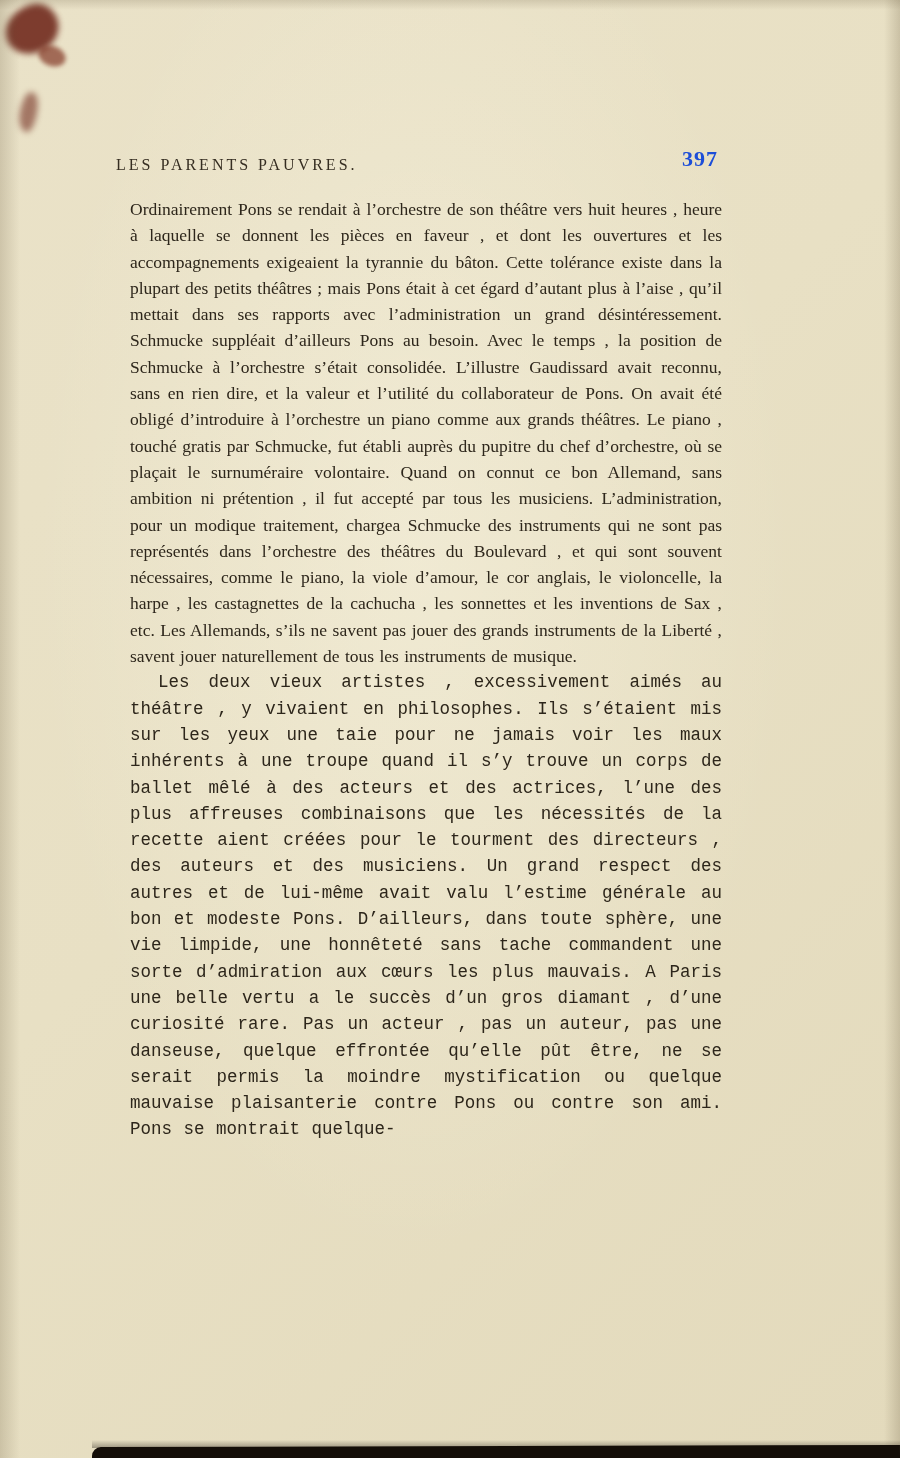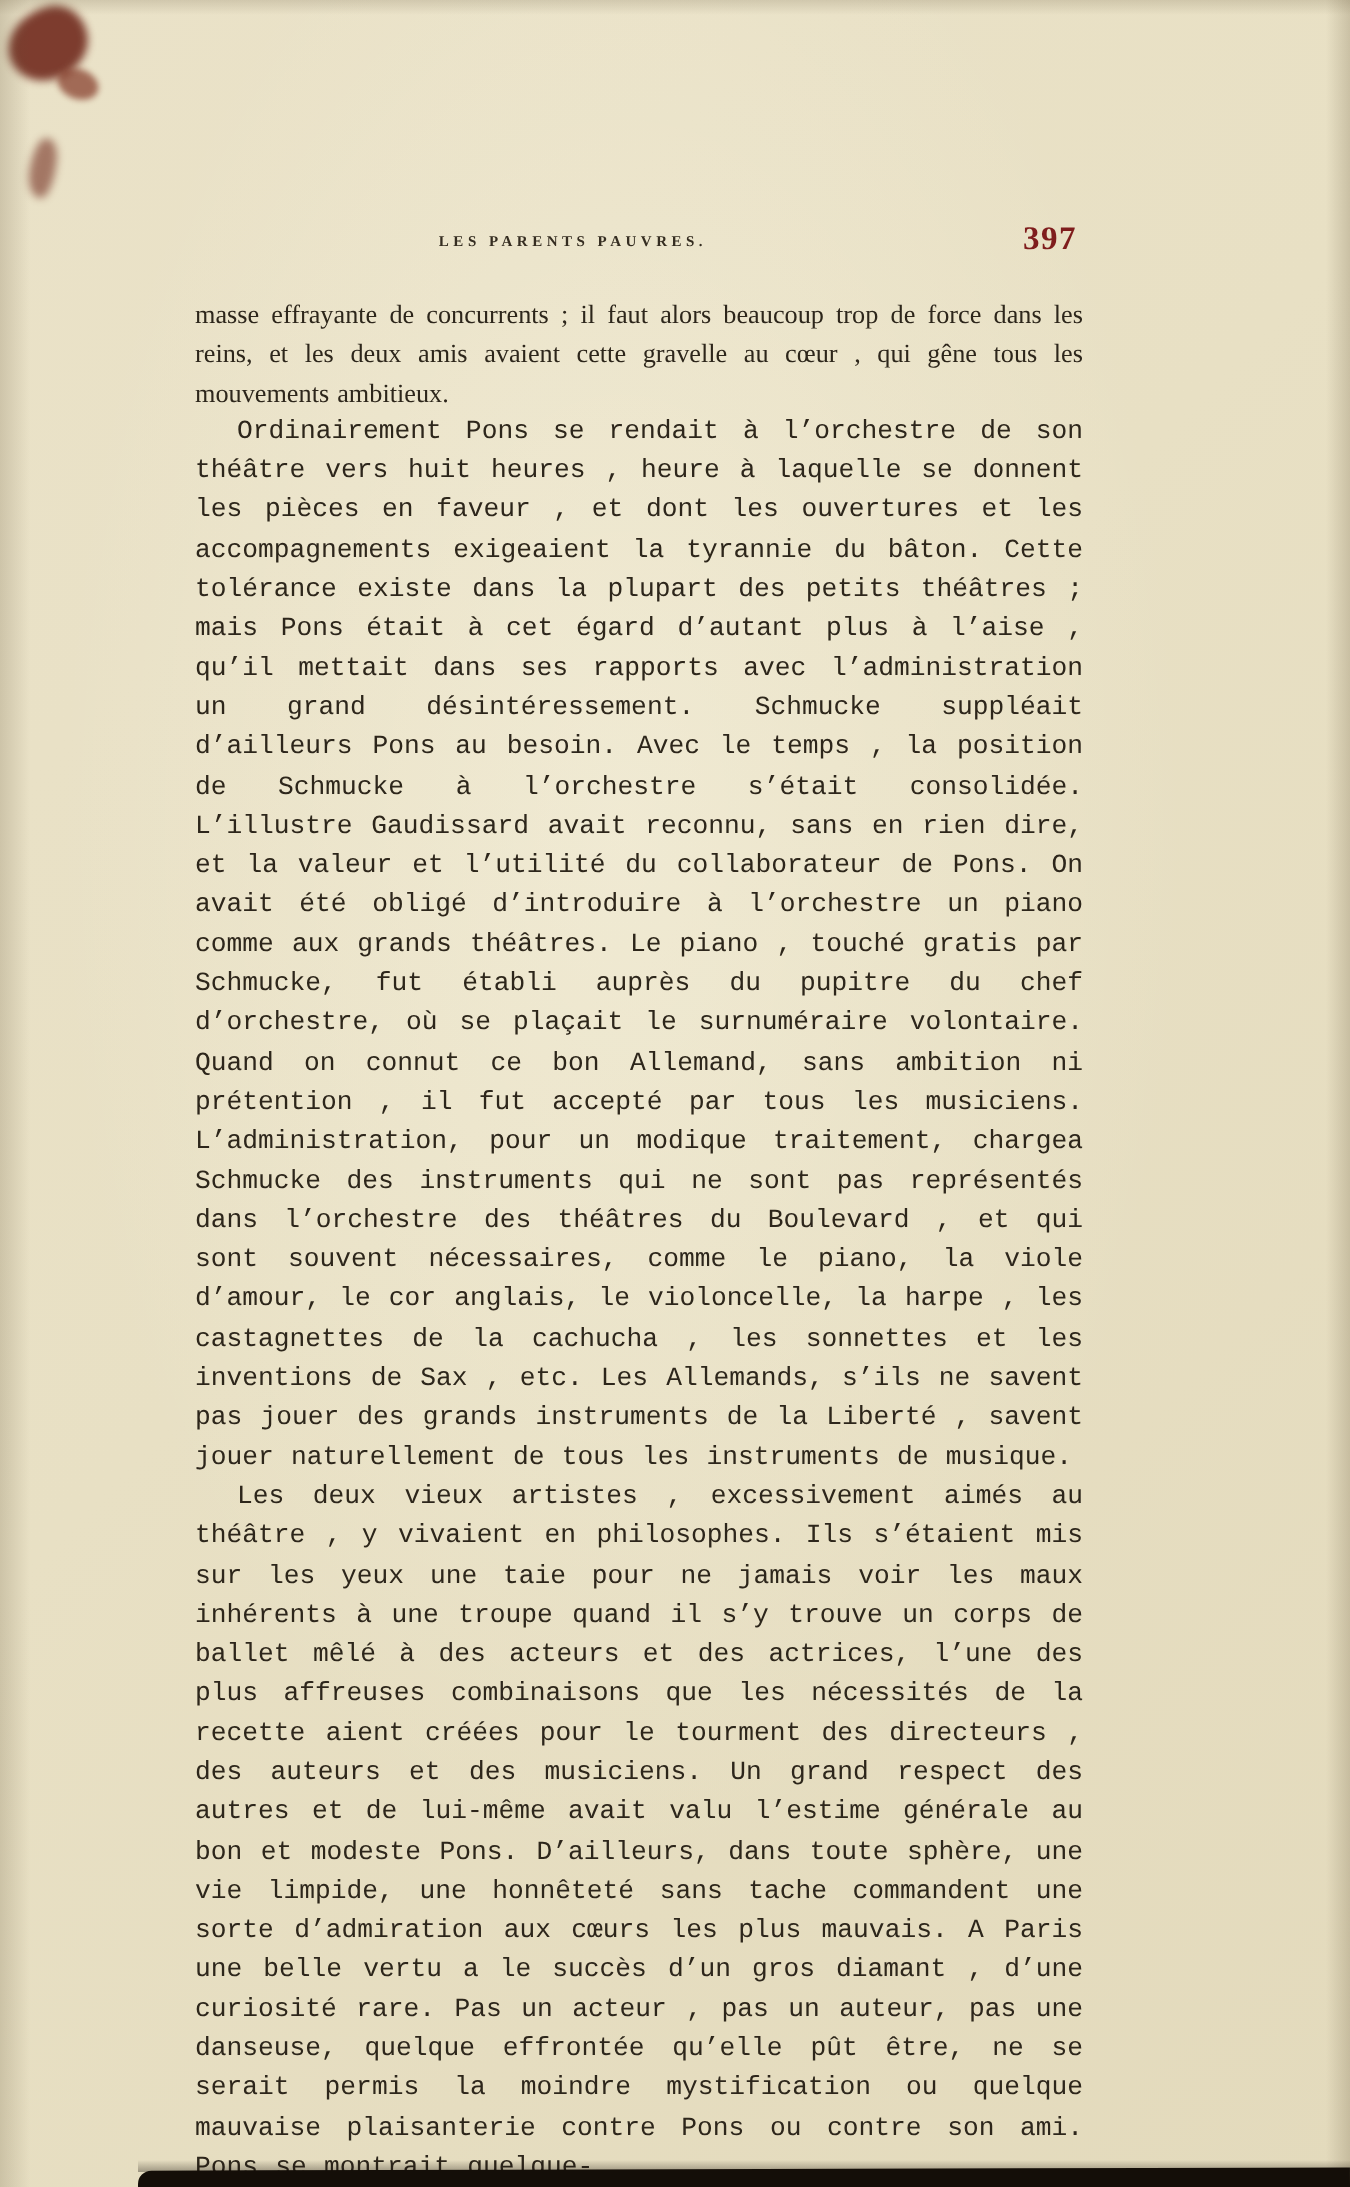--- a/index.html
+++ b/index.html
@@ -100,35 +100,33 @@
   }
   .running-header {
     position: relative;
     height: 34px;
     margin-bottom: 12px;
   }
   .running-title {
     position: absolute;
     left: 0; right: 60px;
     top: 6px;
-    text-align: center;
-    font-size: 10px;
+    font-size: 16px;
     letter-spacing: 3px;
     color: #352d21;
     transform: translateX(-14px);
-    font-weight: bold;
   }
   .page-number {
     position: absolute;
     right: 4px;
     top: -4px;
     font-size: 22px;
     font-weight: bold;
     letter-spacing: 1px;
-    color: #7f1d1d;
+    color: #1d4ed8;
   }
   .body-text p {
     margin: 0;
     text-align: justify;
     font-size: 17.5px;
     line-height: 26.3px;
     text-indent: 0;
     word-spacing: 1px;
   }
   .body-text p + p {
@@ -148,20 +146,19 @@
 <div class="edge-left"></div>
 <div class="edge-right"></div>
 <div class="edge-top"></div>
 
 <div class="text-block">
   <div class="running-header">
     <div class="running-title">LES PARENTS PAUVRES.</div>
     <div class="page-number">397</div>
   </div>
   <div class="body-text">
-    <p>masse effrayante de concurrents ; il faut alors beaucoup trop de force dans les reins, et les deux amis avaient cette gravelle au cœur , qui gêne tous les mouvements ambitieux.</p>
     <p>Ordinairement Pons se rendait à l’orchestre de son théâtre vers huit heures , heure à laquelle se donnent les pièces en faveur , et dont les ouvertures et les accompagnements exigeaient la tyrannie du bâton. Cette tolérance existe dans la plupart des petits théâtres ; mais Pons était à cet égard d’autant plus à l’aise , qu’il mettait dans ses rapports avec l’administration un grand désintéressement. Schmucke suppléait d’ailleurs Pons au besoin. Avec le temps , la position de Schmucke à l’orchestre s’était consolidée. L’illustre Gaudissard avait reconnu, sans en rien dire, et la valeur et l’utilité du collaborateur de Pons. On avait été obligé d’introduire à l’orchestre un piano comme aux grands théâtres. Le piano , touché gratis par Schmucke, fut établi auprès du pupitre du chef d’orchestre, où se plaçait le surnuméraire volontaire. Quand on connut ce bon Allemand, sans ambition ni prétention , il fut accepté par tous les musiciens. L’administration, pour un modique traitement, chargea Schmucke des instruments qui ne sont pas représentés dans l’orchestre des théâtres du Boulevard , et qui sont souvent nécessaires, comme le piano, la viole d’amour, le cor anglais, le violoncelle, la harpe , les castagnettes de la cachucha , les sonnettes et les inventions de Sax , etc. Les Allemands, s’ils ne savent pas jouer des grands instruments de la Liberté , savent jouer naturellement de tous les instruments de musique.</p>
     <p>Les deux vieux artistes , excessivement aimés au théâtre , y vivaient en philosophes. Ils s’étaient mis sur les yeux une taie pour ne jamais voir les maux inhérents à une troupe quand il s’y trouve un corps de ballet mêlé à des acteurs et des actrices, l’une des plus affreuses combinaisons que les nécessités de la recette aient créées pour le tourment des directeurs , des auteurs et des musiciens. Un grand respect des autres et de lui-même avait valu l’estime générale au bon et modeste Pons. D’ailleurs, dans toute sphère, une vie limpide, une honnêteté sans tache commandent une sorte d’admiration aux cœurs les plus mauvais. A Paris une belle vertu a le succès d’un gros diamant , d’une curiosité rare. Pas un acteur , pas un auteur, pas une danseuse, quelque effrontée qu’elle pût être, ne se serait permis la moindre mystification ou quelque mauvaise plaisanterie contre Pons ou contre son ami. Pons se montrait quelque-</p>
   </div>
 </div>
 
 <div class="edge-bottom-soft"></div>
 <div class="edge-bottom"></div>
 
 </body></html>

